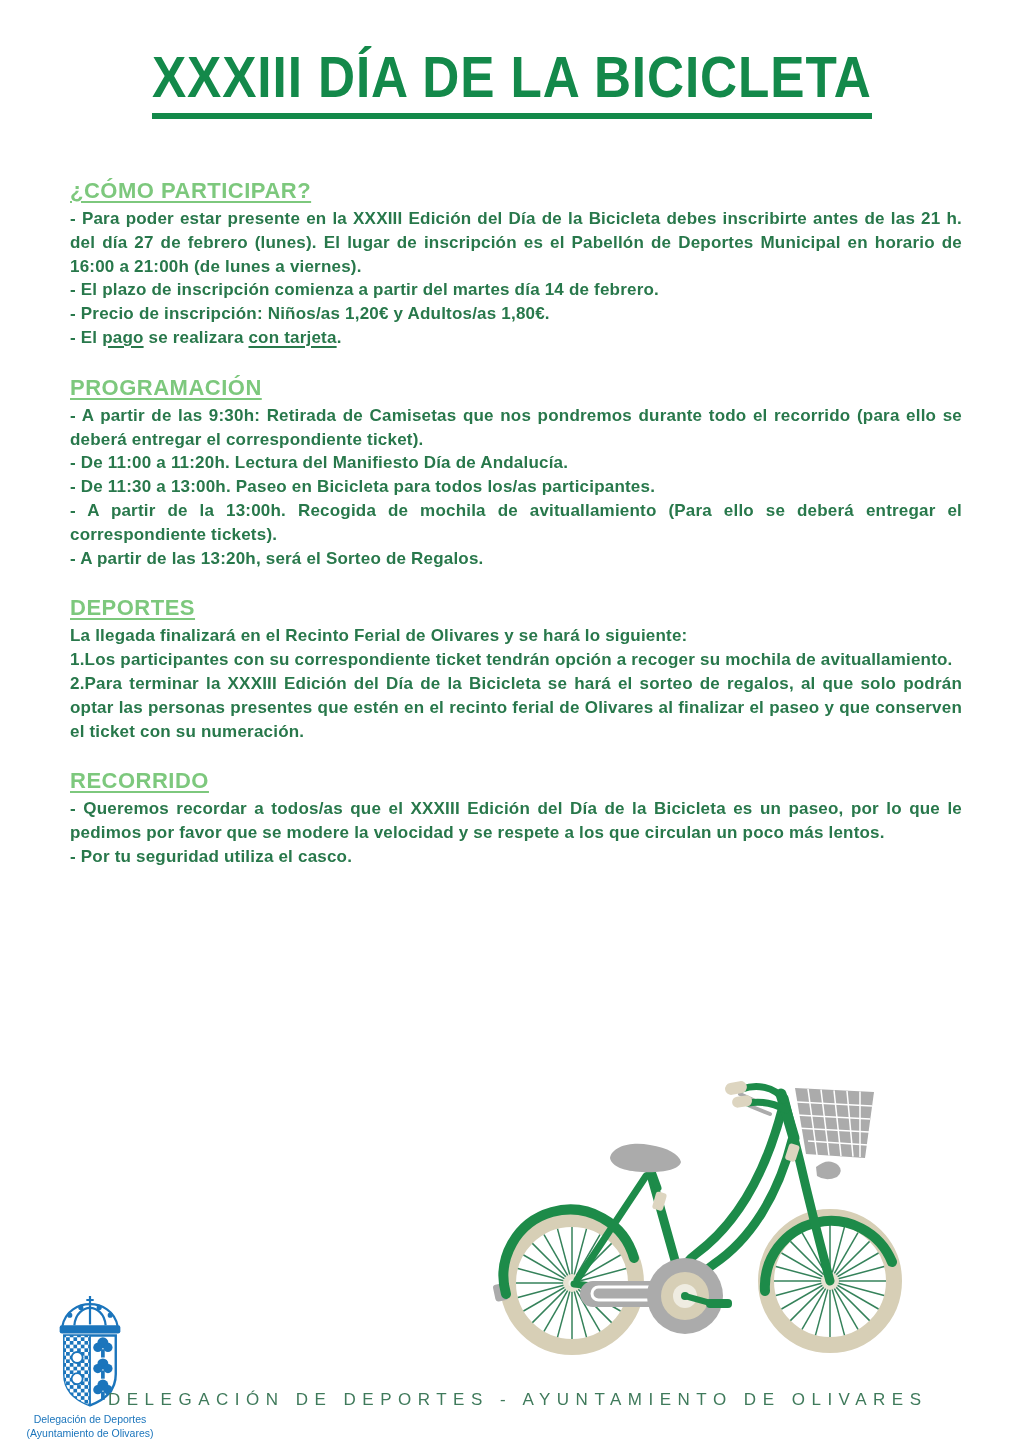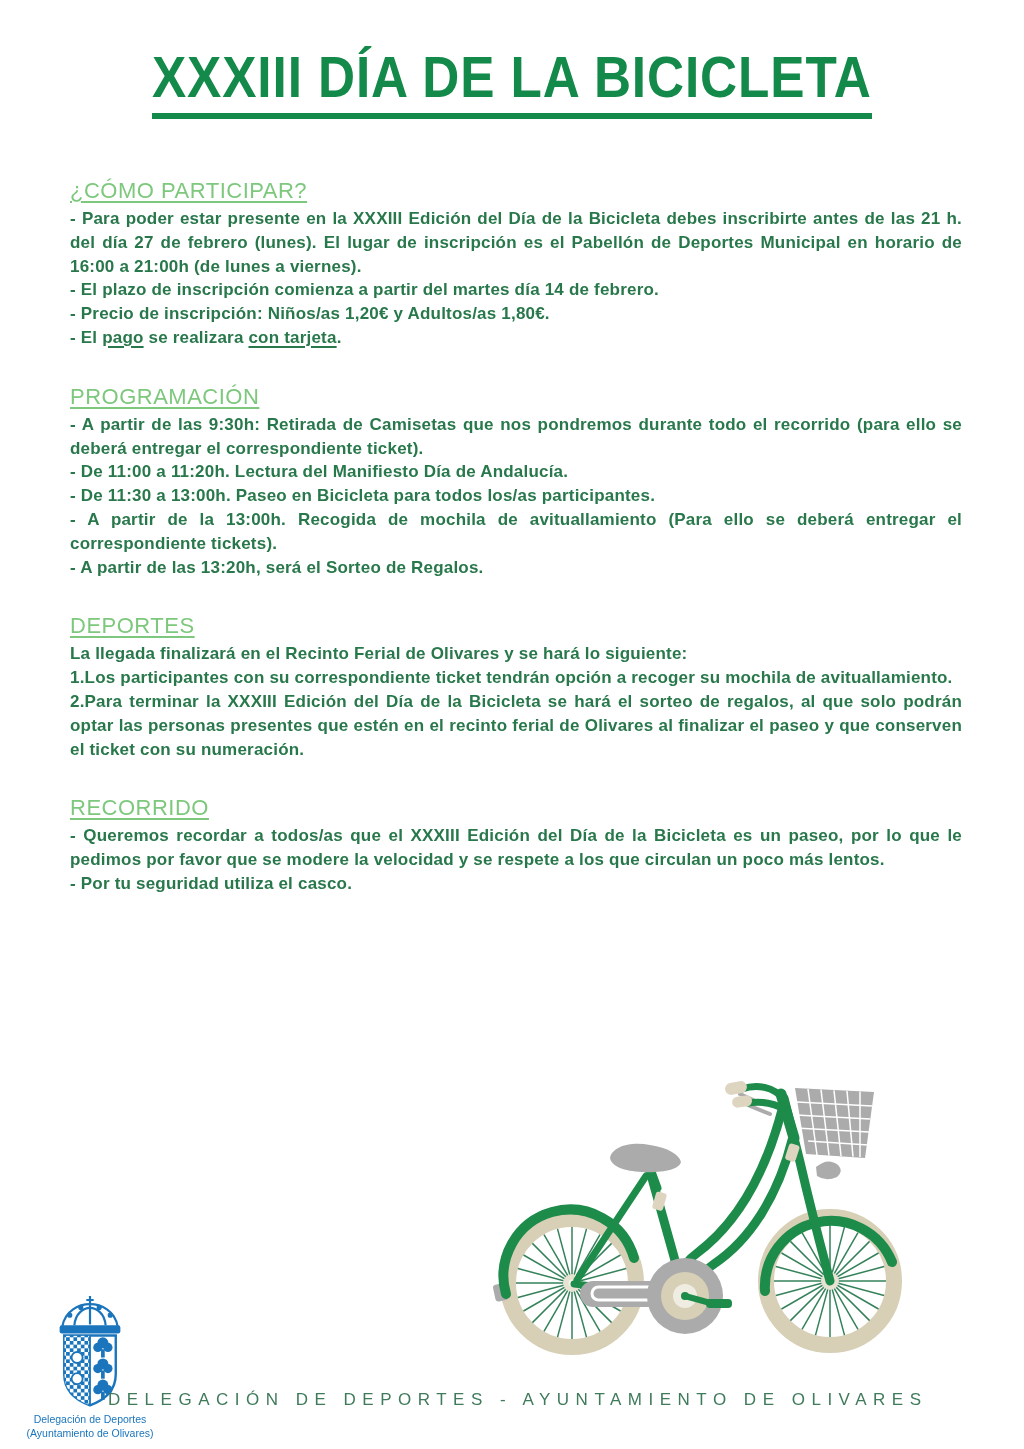--- a/index.html
+++ b/index.html
@@ -26,25 +26,25 @@
     white-space:nowrap;
     color:#13894a;
     border-bottom:6px solid #13894a;
     padding-bottom:5px;
     line-height:1.05;
   }
   
   .content{
     position:absolute;left:70px;top:178px;width:892px;
   }
-  .section{margin-top:34px;}
+  .section{margin-top:25px;}
   .section:first-child{margin-top:0;}
   .sec-heading{
     color:#7dc87d;
-    font-weight:normal;
+    font-weight:bold;
     font-size:22px;
     letter-spacing:.5px;
     text-decoration:underline;
     text-underline-offset:3px;
     text-decoration-thickness:2px;
     margin:0 0 3px 0;
   }
   .para{
     margin:0;
     color:#28784b;

